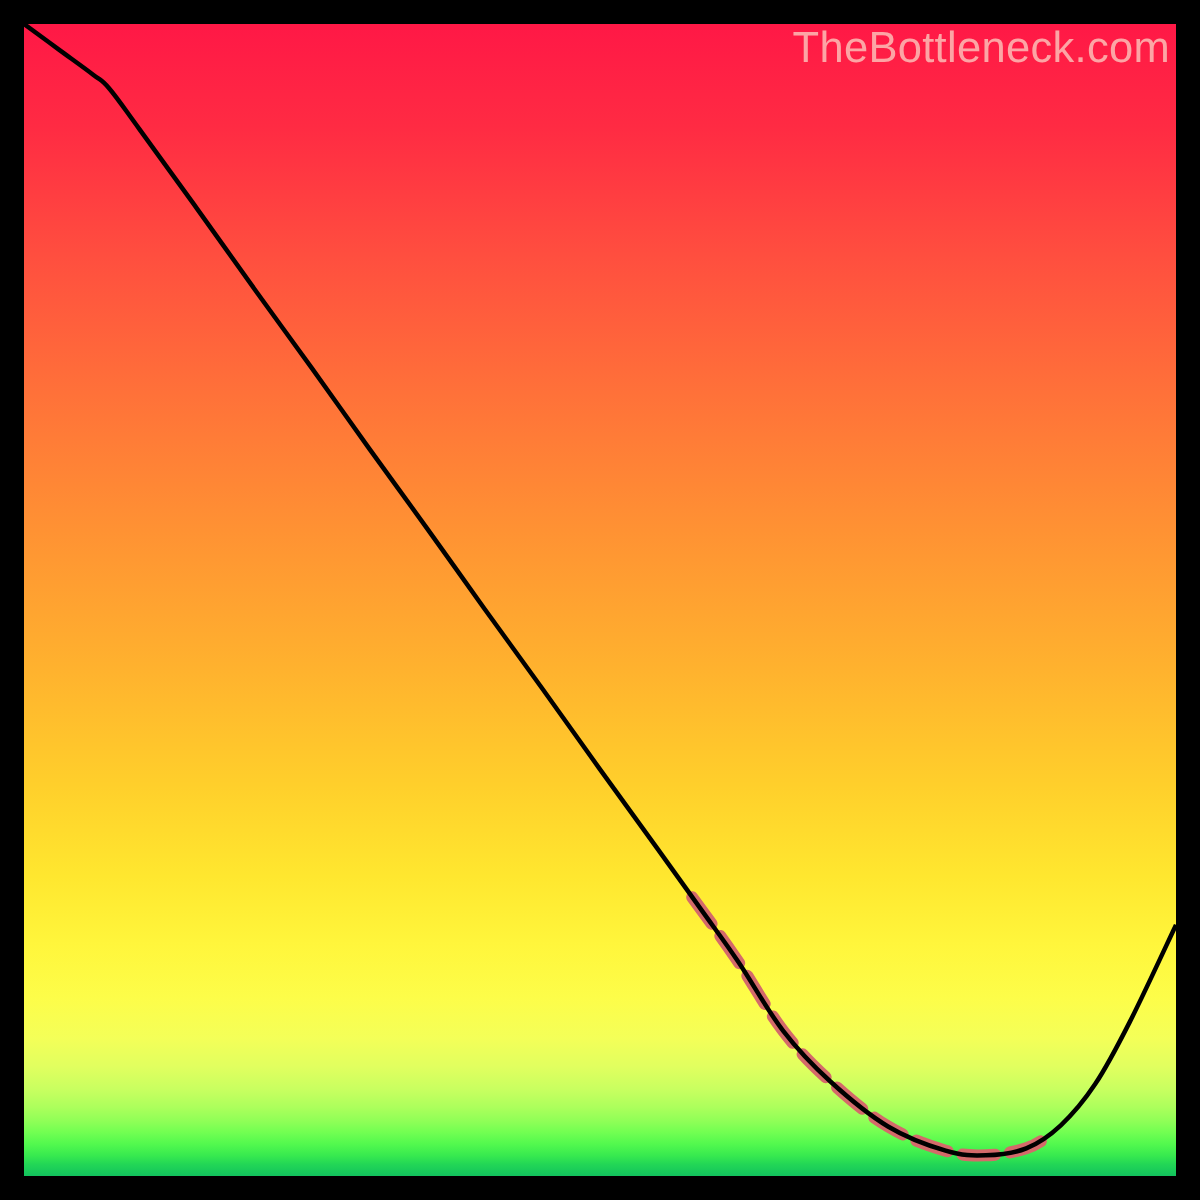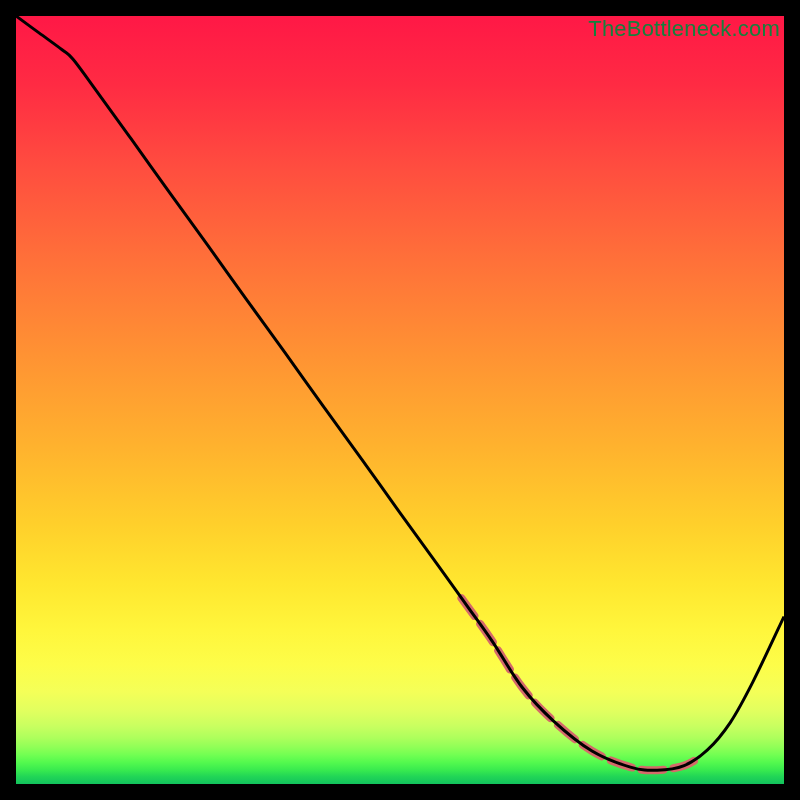--- a/index.html
+++ b/index.html
@@ -22,22 +22,22 @@
     left: 16px;
     top: 16px;
     width: 768px;
     height: 768px;
     overflow: hidden;
   }
   .watermark {
     position: absolute;
     top: 0;
     right: 4px;
-    color: #15803d;
-    font-size: 22px;
+    color: #fca5a5;
+    font-size: 29px;
     font-weight: 500;
     letter-spacing: 0.2px;
     z-index: 20;
     user-select: none;
   }
   svg {
     display: block;
     width: 768px;
     height: 768px;
   }

